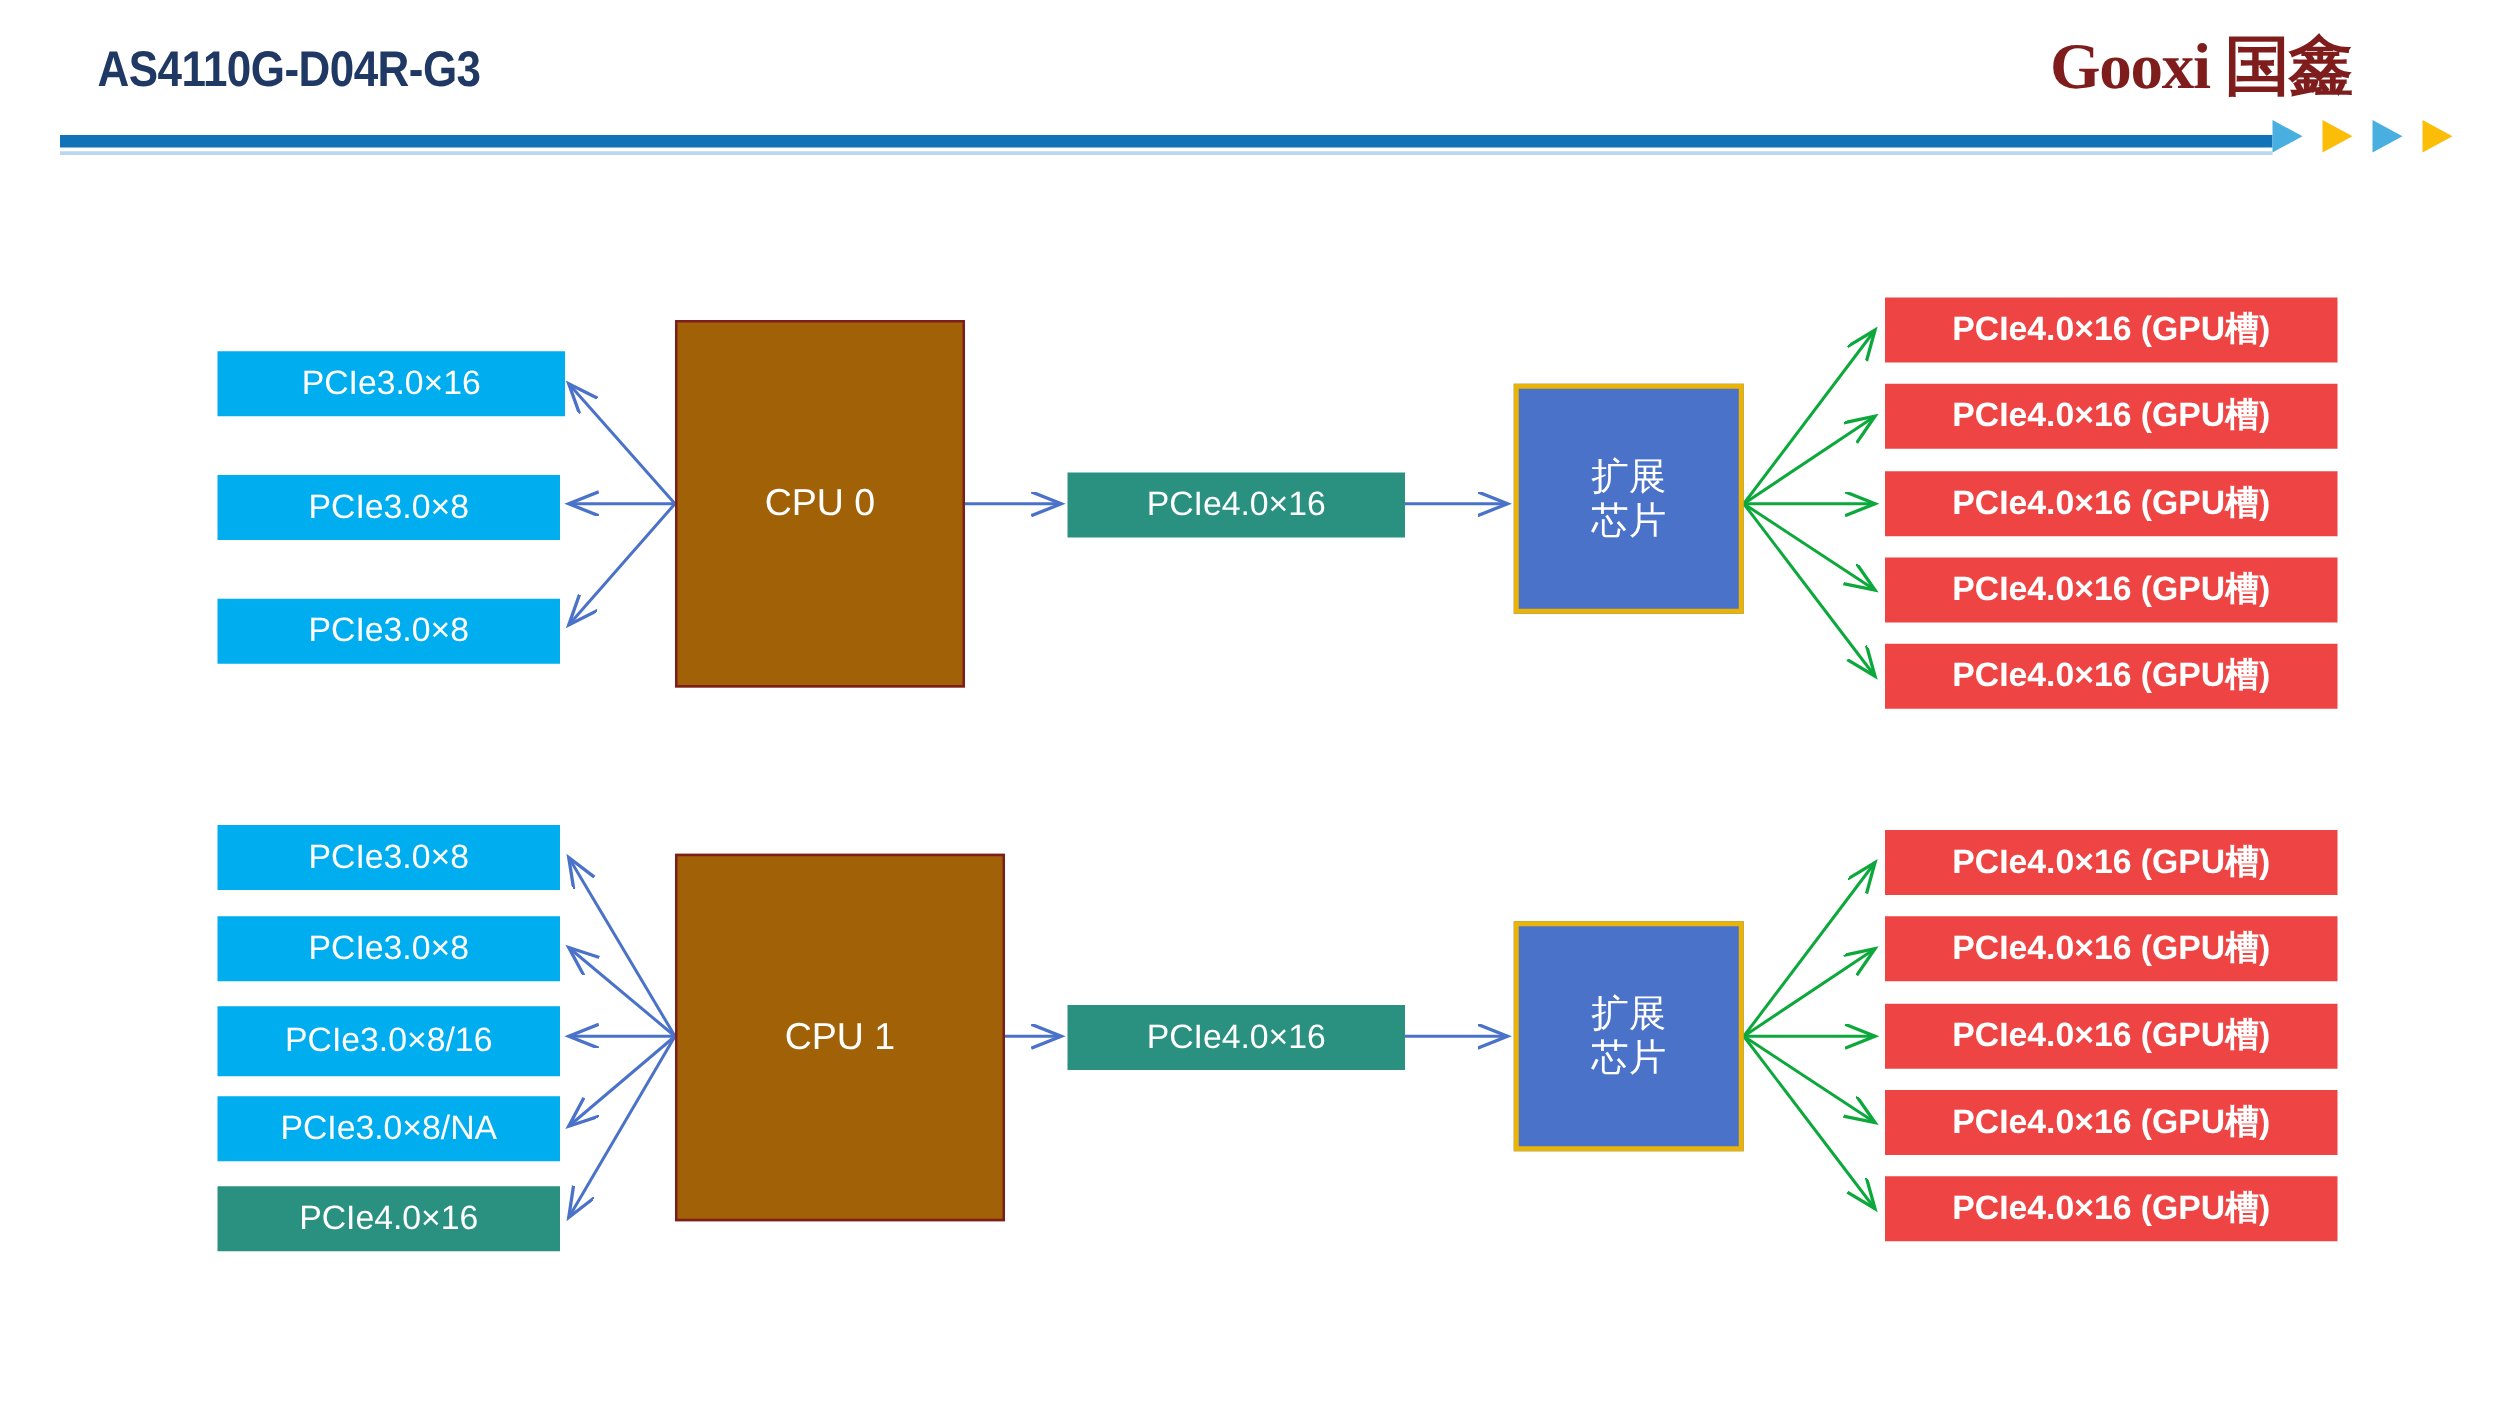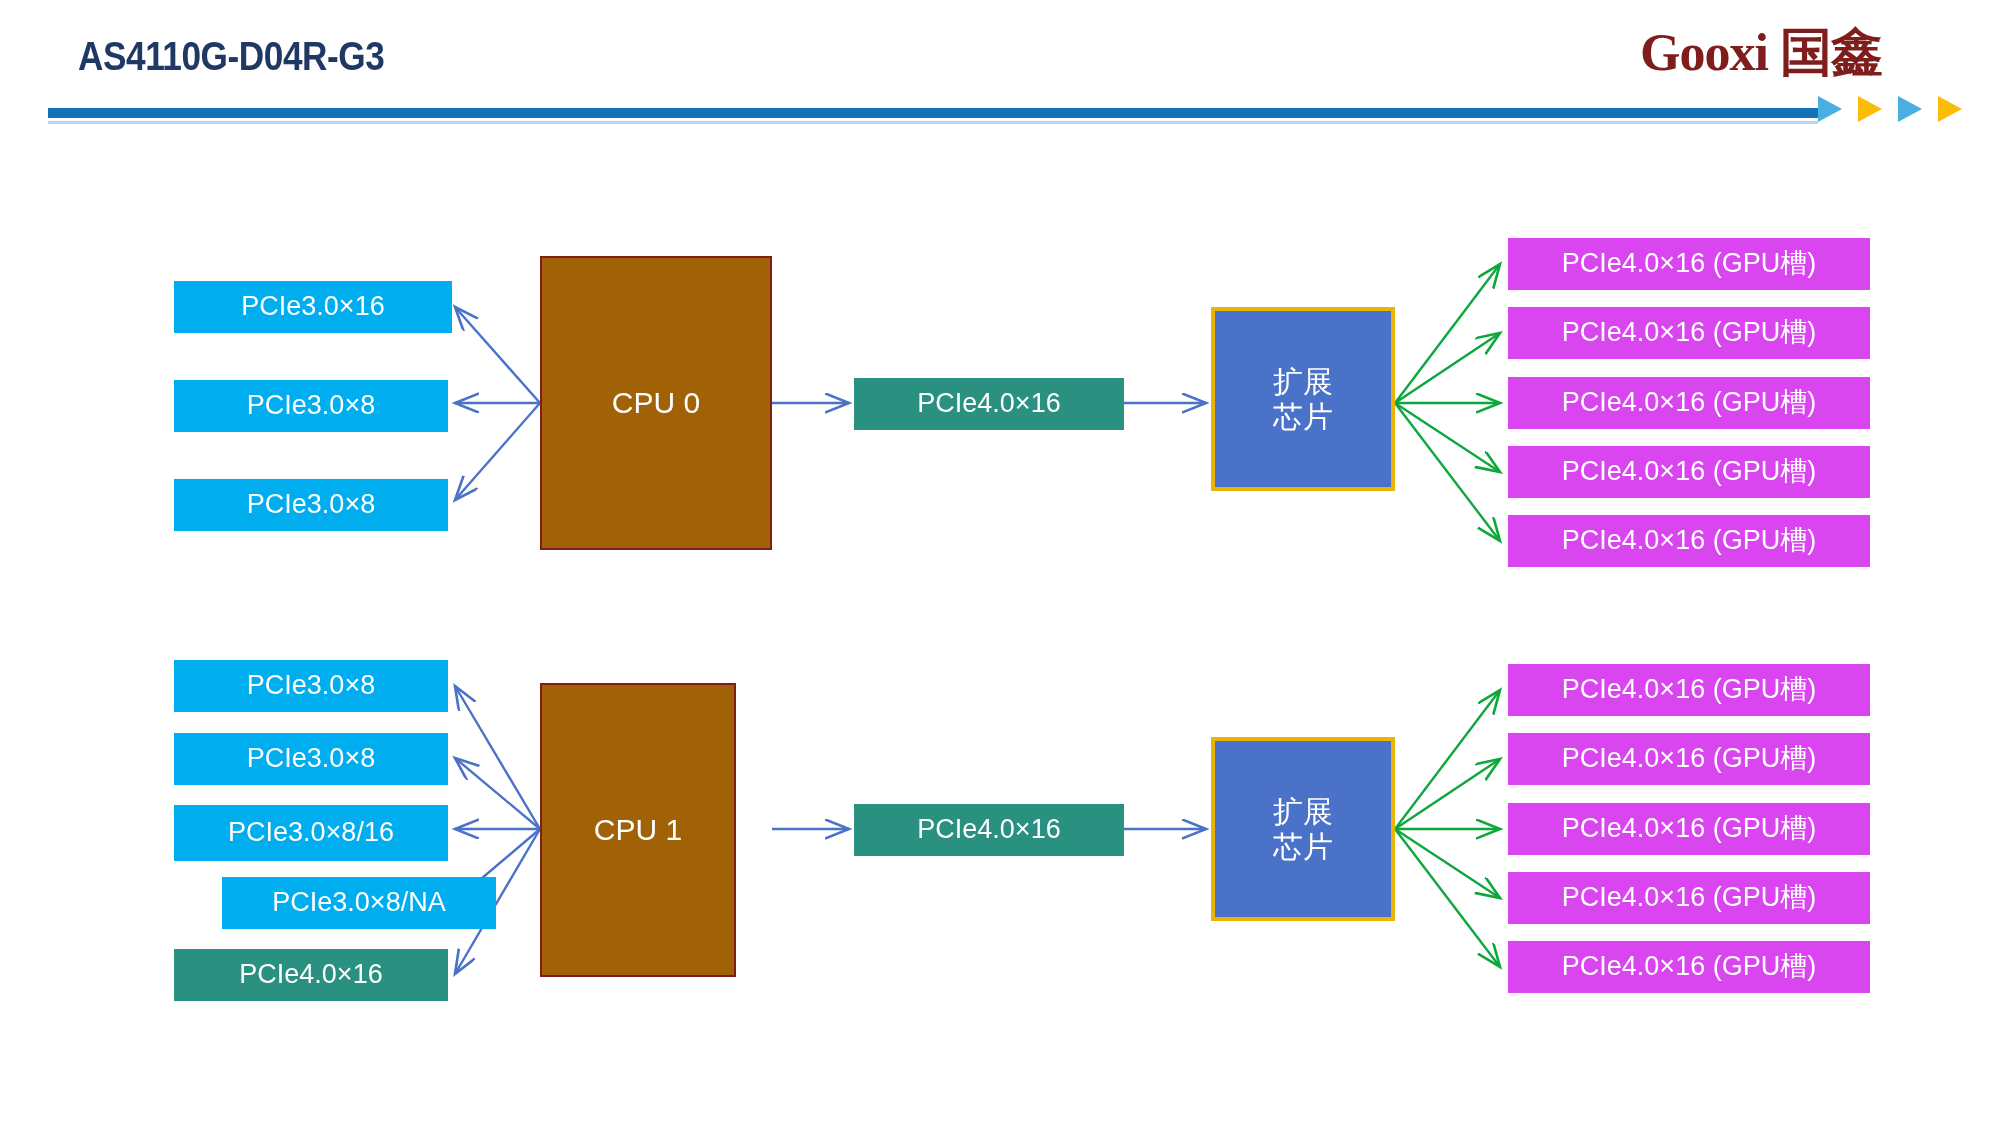--- a/index.html
+++ b/index.html
@@ -106,21 +106,21 @@
     align-items: center;
     justify-content: center;
     color: #ffffff;
     font-size: 27px;
     line-height: 1.18;
     text-align: center;
     white-space: nowrap;
   }
   .node-cyan  { background: #00AEEF; }
   .node-teal  { background: #2A9080; }
-  .node-green { background: #d946ef; }
+  .node-green { background: #ef4444; font-weight: bold; }
   .node-cpu {
     background: #a16207;
     border: 2px solid #7f1d1d;
   }
   .node-chip {
     background: #4A72C8;
     border: 4px solid #eab308;
     white-space: normal;
     font-size: 30px;
   }
@@ -219,24 +219,24 @@
 
   <div class="node node-green" style="left:1508px; top:238px; width:362px; height:52px;">PCIe4.0×16 (GPU槽)</div>
   <div class="node node-green" style="left:1508px; top:307px; width:362px; height:52px;">PCIe4.0×16 (GPU槽)</div>
   <div class="node node-green" style="left:1508px; top:377px; width:362px; height:52px;">PCIe4.0×16 (GPU槽)</div>
   <div class="node node-green" style="left:1508px; top:446px; width:362px; height:52px;">PCIe4.0×16 (GPU槽)</div>
   <div class="node node-green" style="left:1508px; top:515px; width:362px; height:52px;">PCIe4.0×16 (GPU槽)</div>
 
   <div class="node node-cyan" style="left:174px; top:660px; width:274px; height:52px;">PCIe3.0×8</div>
   <div class="node node-cyan" style="left:174px; top:733px; width:274px; height:52px;">PCIe3.0×8</div>
   <div class="node node-cyan" style="left:174px; top:805px; width:274px; height:56px;">PCIe3.0×8/16</div>
-  <div class="node node-cyan" style="left:174px; top:877px; width:274px; height:52px;margin-left:48px;">PCIe3.0×8/NA</div>
+  <div class="node node-cyan" style="left:174px; top:877px; width:274px; height:52px;">PCIe3.0×8/NA</div>
   <div class="node node-teal" style="left:174px; top:949px; width:274px; height:52px;">PCIe4.0×16</div>
 
-  <div class="node node-cpu" style="left:540px; top:683px; width:196px; height:294px; font-size:30px;">CPU 1</div>
+  <div class="node node-cpu" style="left:540px; top:683px; width:264px; height:294px; font-size:30px;">CPU 1</div>
 
   <div class="node node-teal" style="left:854px; top:804px; width:270px; height:52px;">PCIe4.0×16</div>
 
   <div class="node node-chip" style="left:1211px; top:737px; width:184px; height:184px; flex-direction:column;">
     <span>扩展</span>
     <span>芯片</span>
   </div>
 
   <div class="node node-green" style="left:1508px; top:664px; width:362px; height:52px;">PCIe4.0×16 (GPU槽)</div>
   <div class="node node-green" style="left:1508px; top:733px; width:362px; height:52px;">PCIe4.0×16 (GPU槽)</div>

